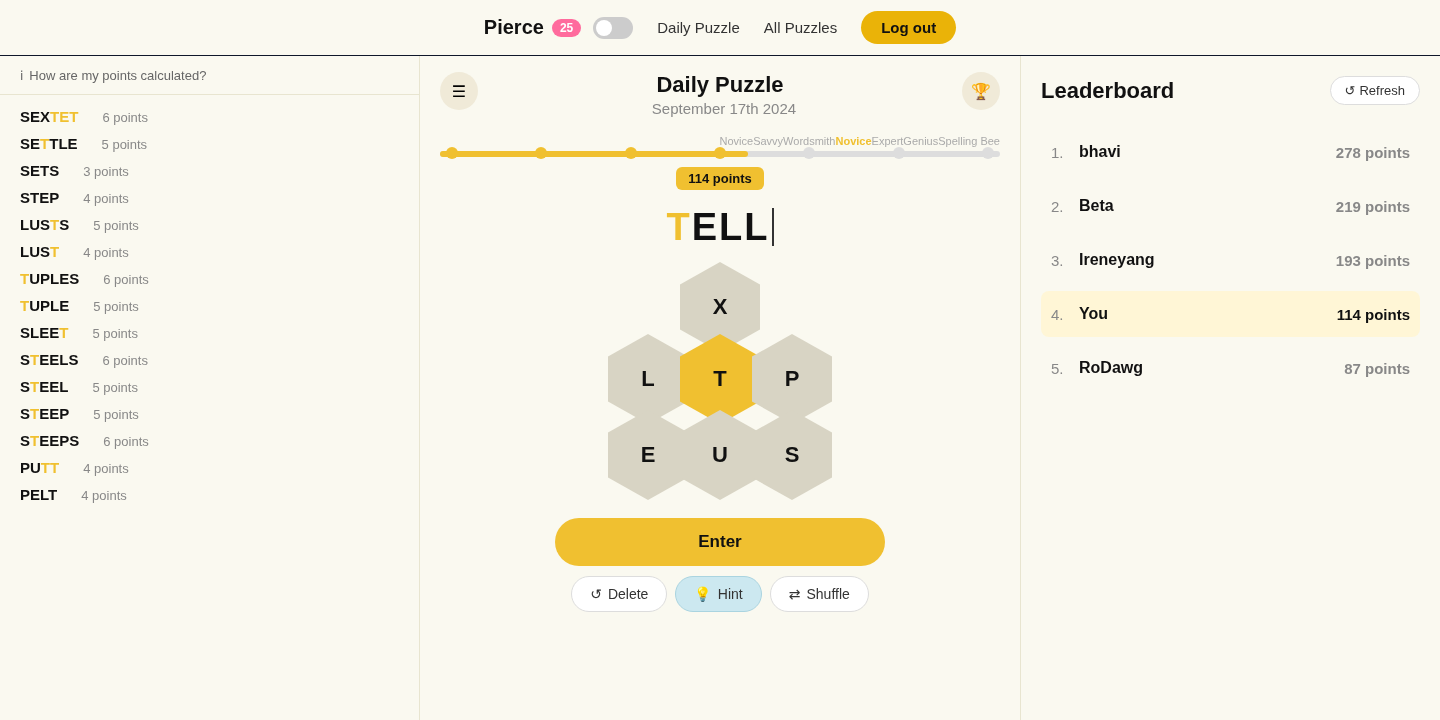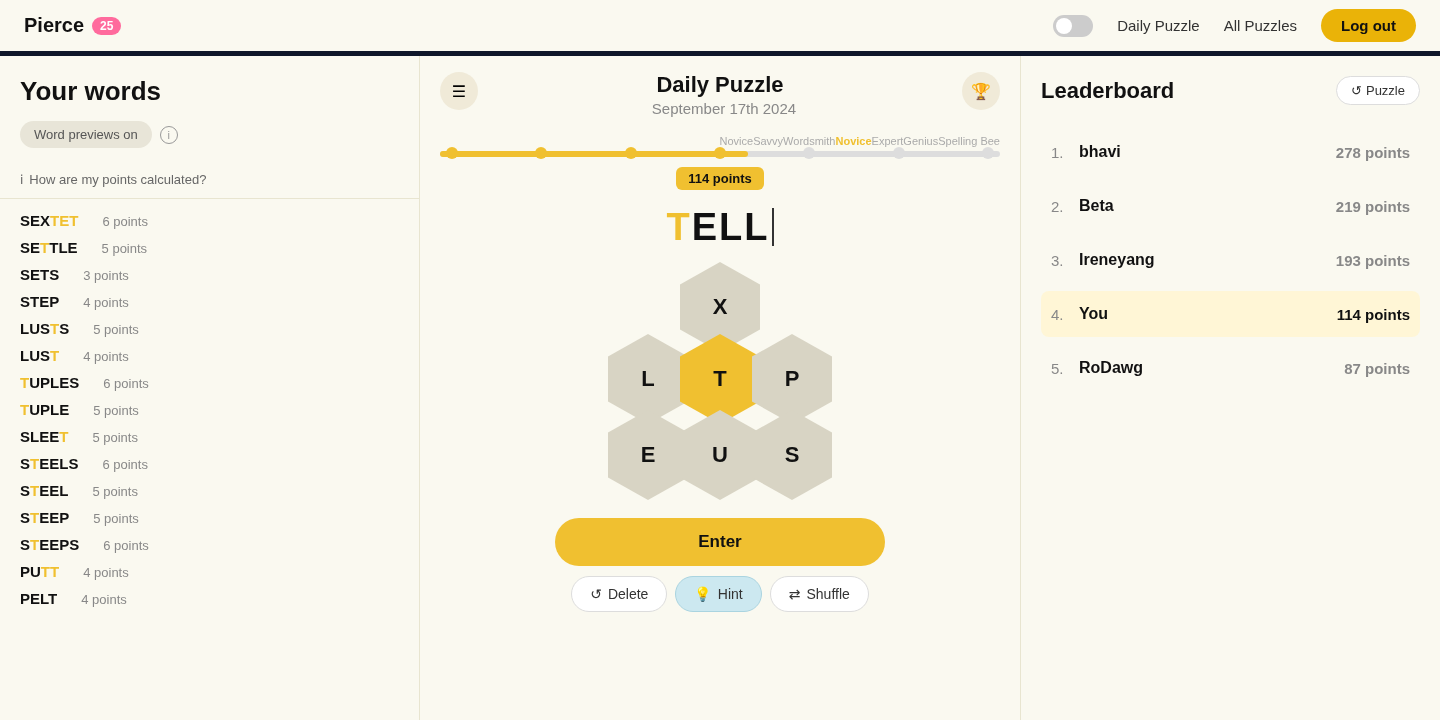--- a/index.html
+++ b/index.html
@@ -9,25 +9,25 @@
       height: 720px;
       overflow: hidden;
       display: flex;
       flex-direction: column;
     }
 
     
     .header {
       display: flex;
       align-items: center;
-      justify-content: space-between;
+      justify-content: center;
       padding: 0 24px;
       height: 56px;
       background: #faf9f0;
-      border-bottom: 5px solid #0f172a;
+      border-bottom: 1px solid #0f172a;
       gap: 12px;
     }
     .header-left {
       display: flex;
       align-items: center;
       gap: 8px;
     }
     .app-name {
       font-size: 20px;
       font-weight: 700;
@@ -415,27 +415,20 @@
     </div>
     <a class="nav-link">Daily Puzzle</a>
     <a class="nav-link">All Puzzles</a>
     <button class="logout-btn">Log out</button>
   </div>
 </header>
 
 <div class="main">
 
   <div class="left-panel">
-    <div class="left-panel-header">
-      <div class="your-words-title">Your words</div>
-      <div class="word-previews-row">
-        <button class="word-previews-btn">Word previews on</button>
-        <div class="info-icon">i</div>
-      </div>
-    </div>
     <div class="points-calc">
       <span style="font-size:13px;">ℹ</span>
       <span>How are my points calculated?</span>
     </div>
     <div class="word-list" id="word-list">
         <div class="word-item">
           <span class="word-text"><span>S</span><span>E</span><span>X</span><span style="color: rgb(240, 192, 48);">T</span><span style="color: rgb(240, 192, 48);">E</span><span style="color: rgb(240, 192, 48);">T</span></span>
           <span class="word-points">6 points</span>
         </div>
         <div class="word-item">
@@ -569,21 +562,21 @@
         </button>
       </div>
     </div>
   </div>
 
   <div class="right-panel">
     <div class="leaderboard-header">
       <span class="leaderboard-title">Leaderboard</span>
       <button class="refresh-btn">
         <span>↺</span>
-        <span>Puzzle</span>
+        <span>Refresh</span>
       </button>
     </div>
     <div id="leaderboard-list">
         <div class="lb-row">
           <span class="lb-rank">1.</span>
           <span class="lb-name">bhavi</span>
           <span class="lb-points">278 points</span>
         </div>
         <div class="lb-row">
           <span class="lb-rank">2.</span>

